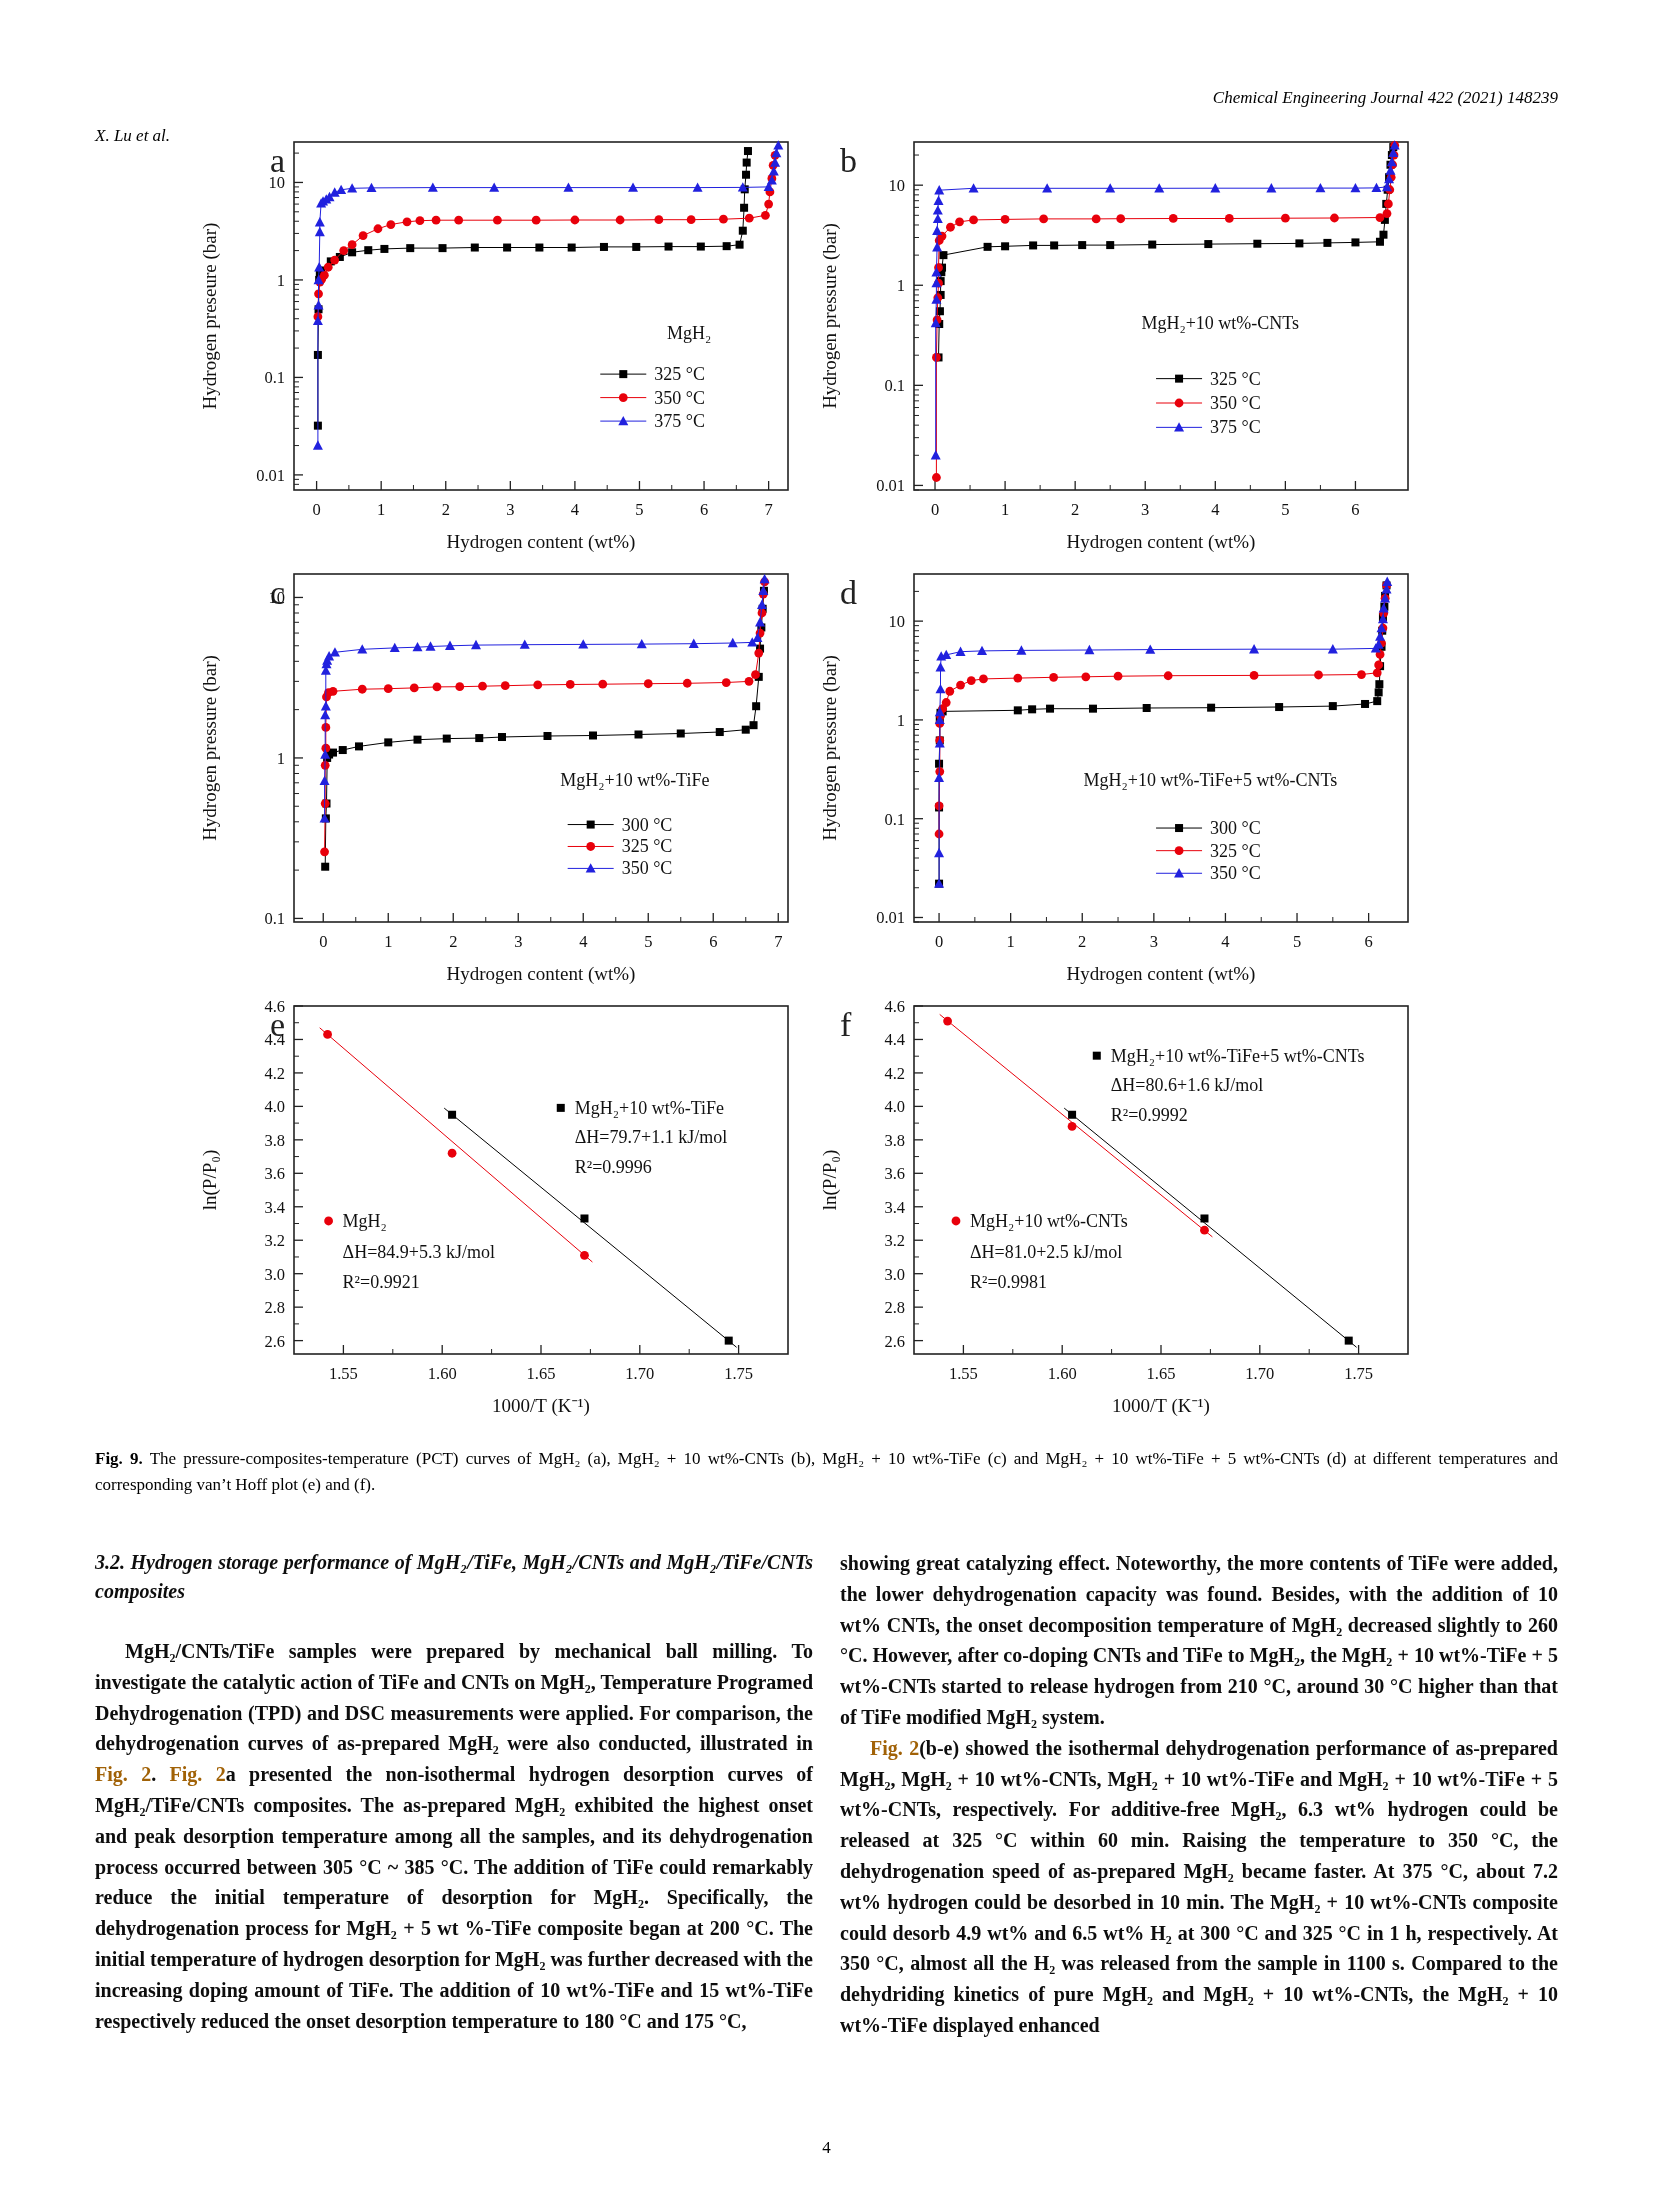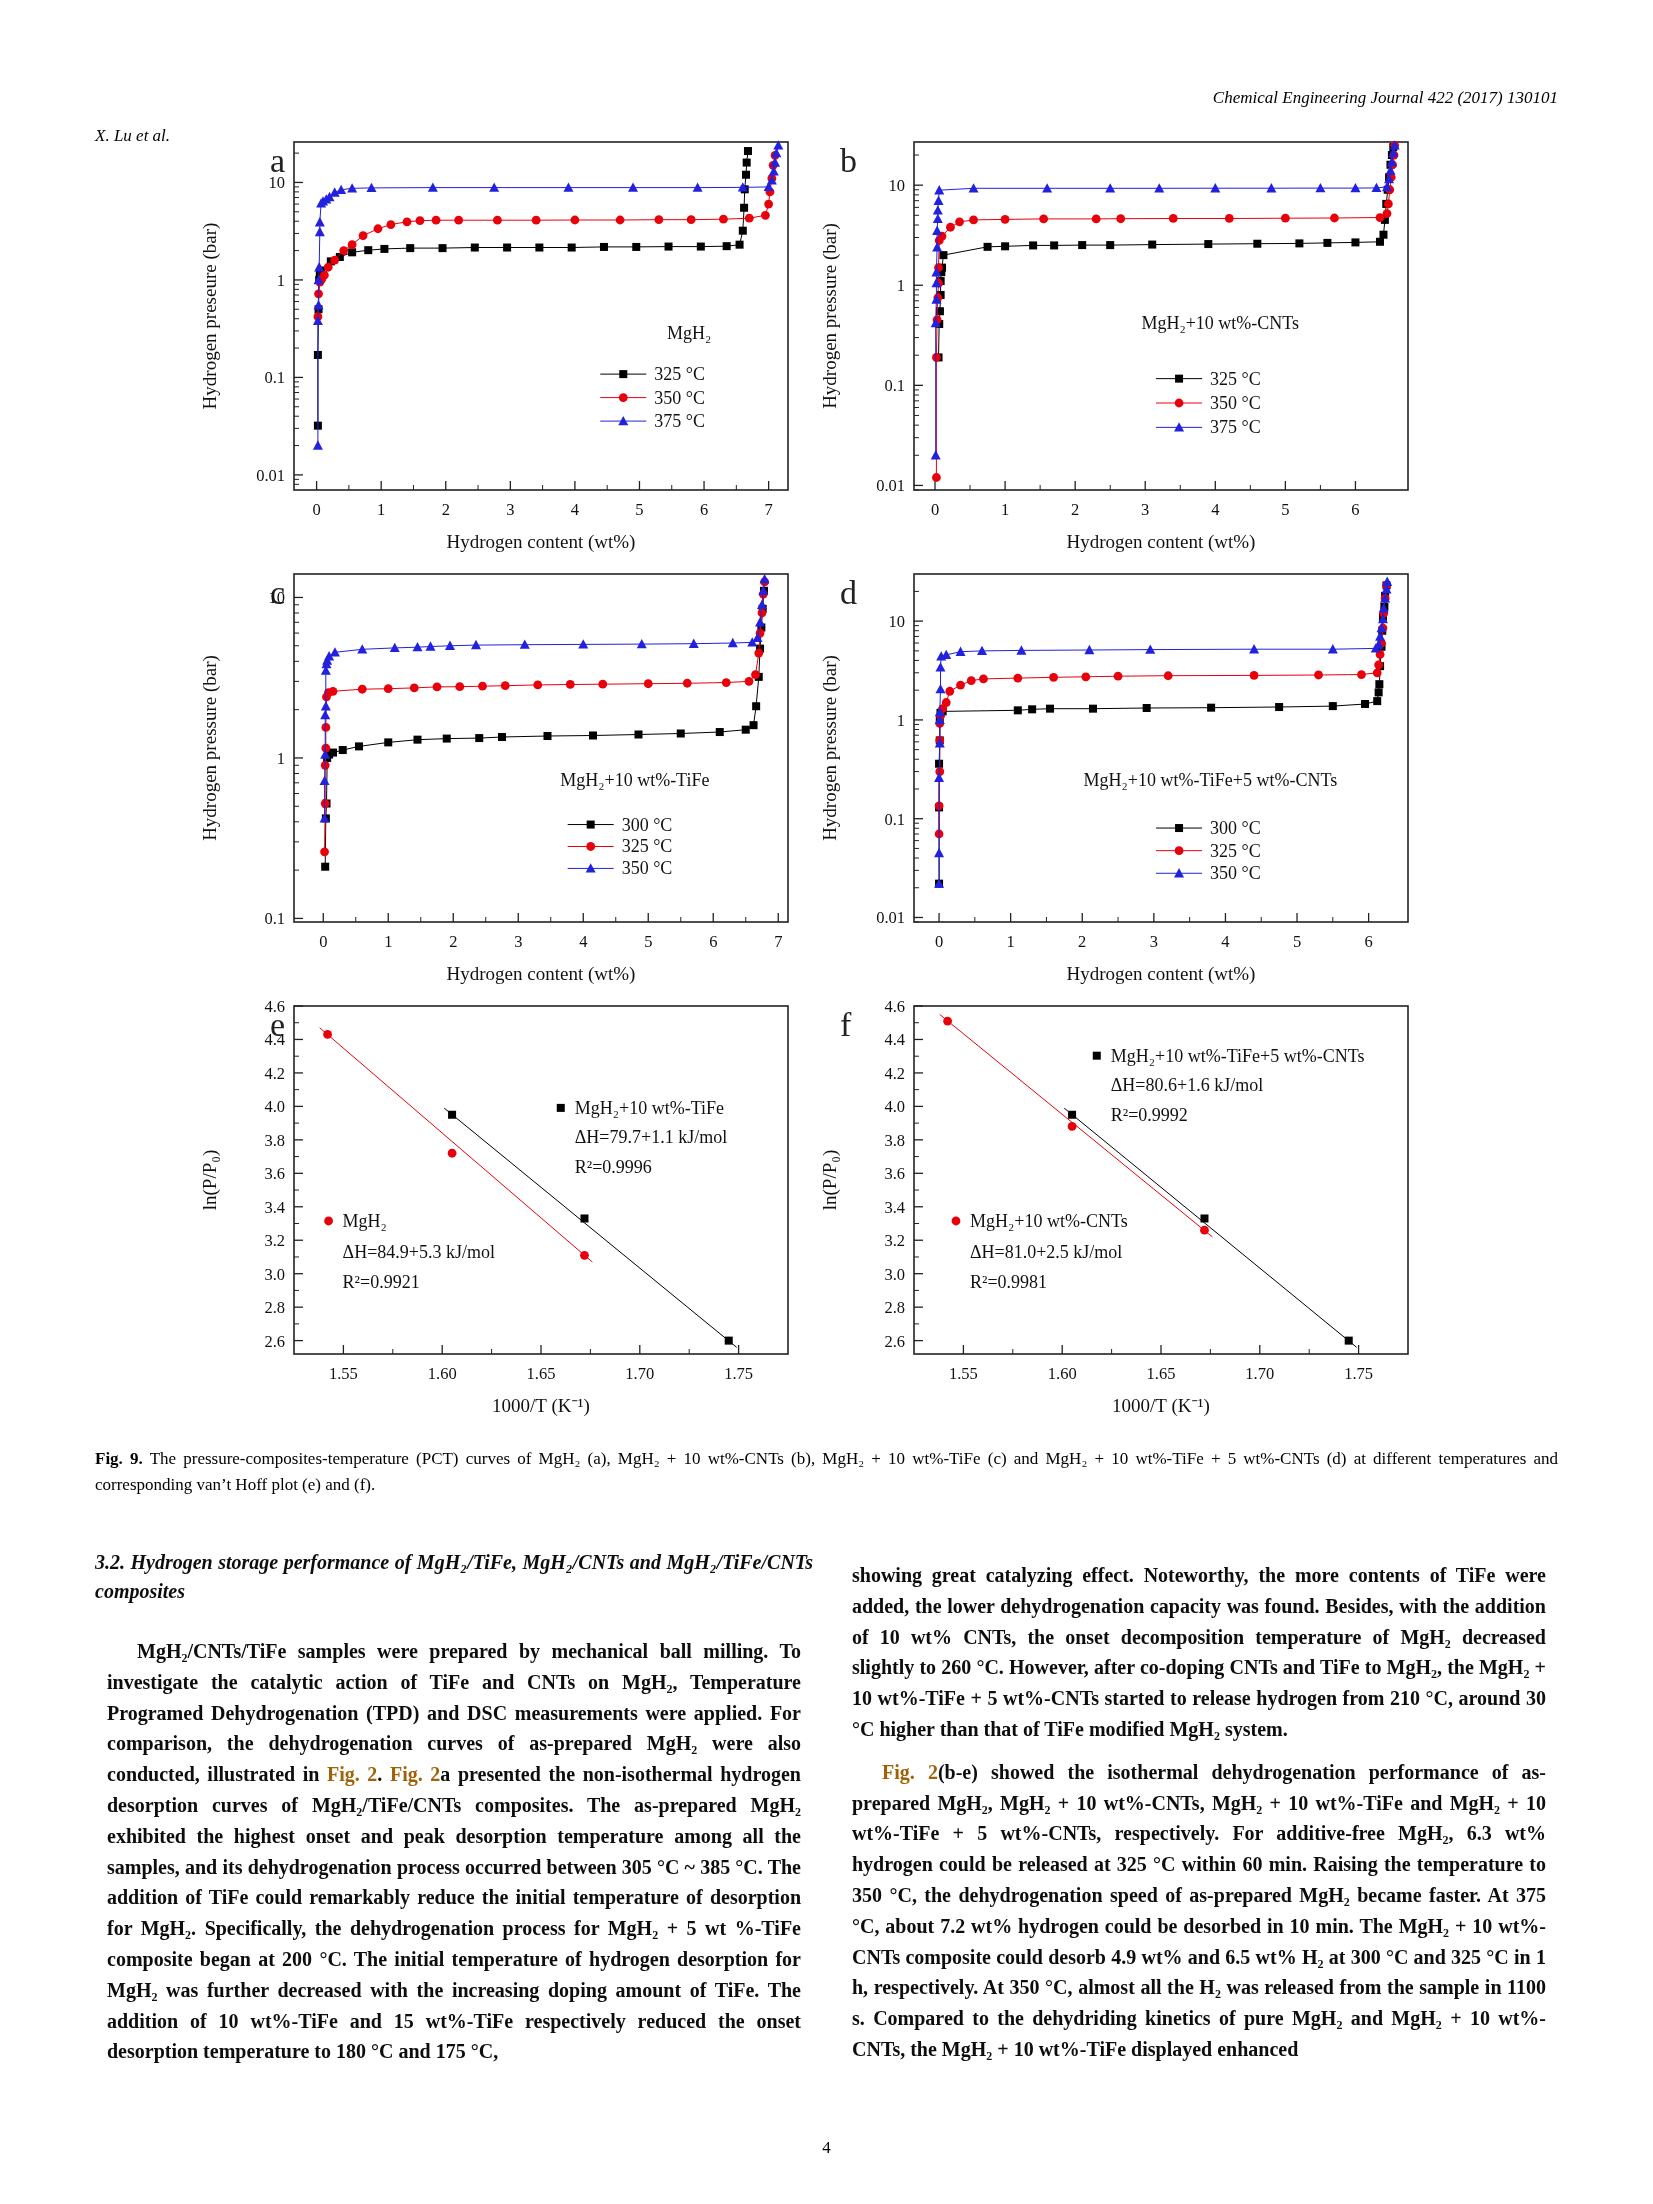--- a/index.html
+++ b/index.html
@@ -18,31 +18,31 @@
   svg text{fill:#111;}
   .tick{font:16.5px "Liberation Serif",serif;}
   .axlabel{font:19px "Liberation Serif",serif;}
   .legend{font:18px "Liberation Serif",serif;}
   .caption{position:absolute;left:95px;top:1446px;width:1463px;
            font-size:17px;line-height:1.5;text-align:justify;color:#000;}
   .caption b{font-weight:bold;}
   .cols{position:absolute;left:95px;top:1548px;width:1463px;display:flex;gap:27px;}
   .col{width:718px;font-size:20px;line-height:1.54;text-align:justify;font-weight:bold;}
   .sec-head{font-style:italic;font-size:20px;line-height:1.45;margin-bottom:30px;}
-  .para{margin:12px;}
+  .para{margin:0;}
   .para.indent{text-indent:30px;}
   .link{color:#a16207;}
   .pagenum{position:absolute;top:2138px;left:0;width:100%;text-align:center;
            font-size:17px;color:#000;}
 </style>
 </head>
 <body>
 
 <div class="hdr hdr-left">X. Lu et al.</div>
-<div class="hdr hdr-right">Chemical Engineering Journal 422 (2017) 130101</div>
+<div class="hdr hdr-right">Chemical Engineering Journal 422 (2021) 148239</div>
 
 <div class="figure-grid">
   <div class="cell lft">
     <div class="panel-letter">a</div>
     <div class="chart-mount"><svg width="620" height="432">
           <rect x="104" y="14" width="494" height="348" fill="none" stroke="#222" stroke-width="1.6"></rect>
           <g>
             <line x1="126.60130718954248" y1="362" x2="126.60130718954248" y2="353" stroke="#222" stroke-width="1.3"></line>
             <text x="126.60130718954248" y="387" text-anchor="middle" class="tick">0</text>
             <line x1="191.1764705882353" y1="362" x2="191.1764705882353" y2="353" stroke="#222" stroke-width="1.3"></line>

